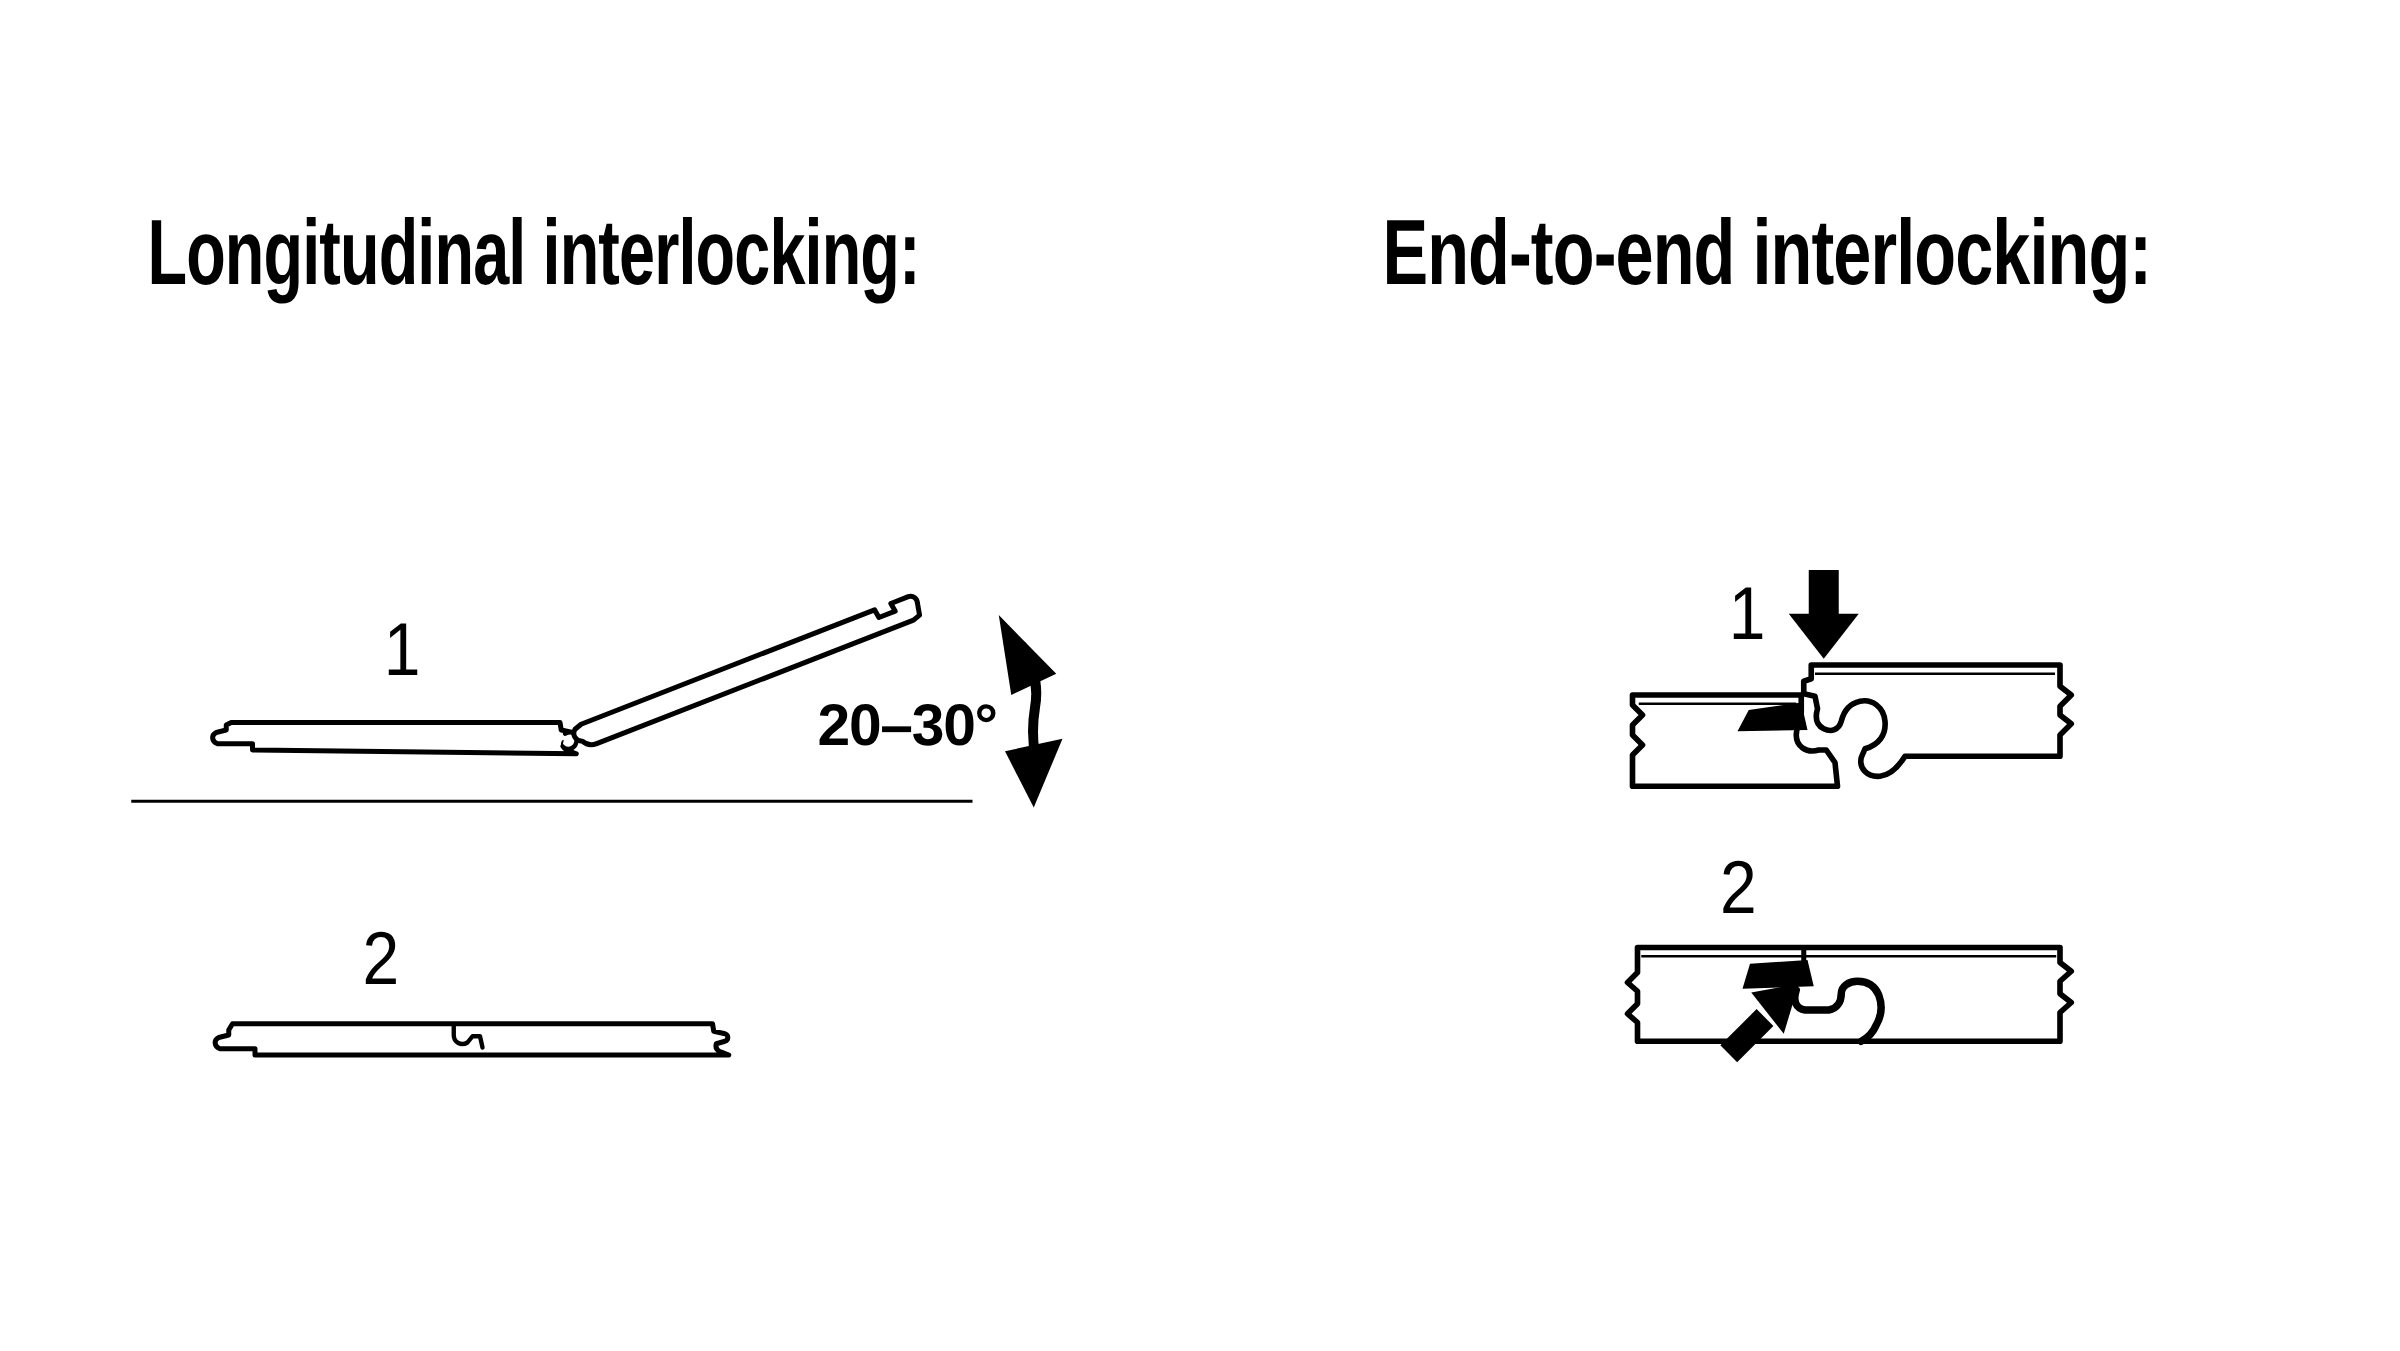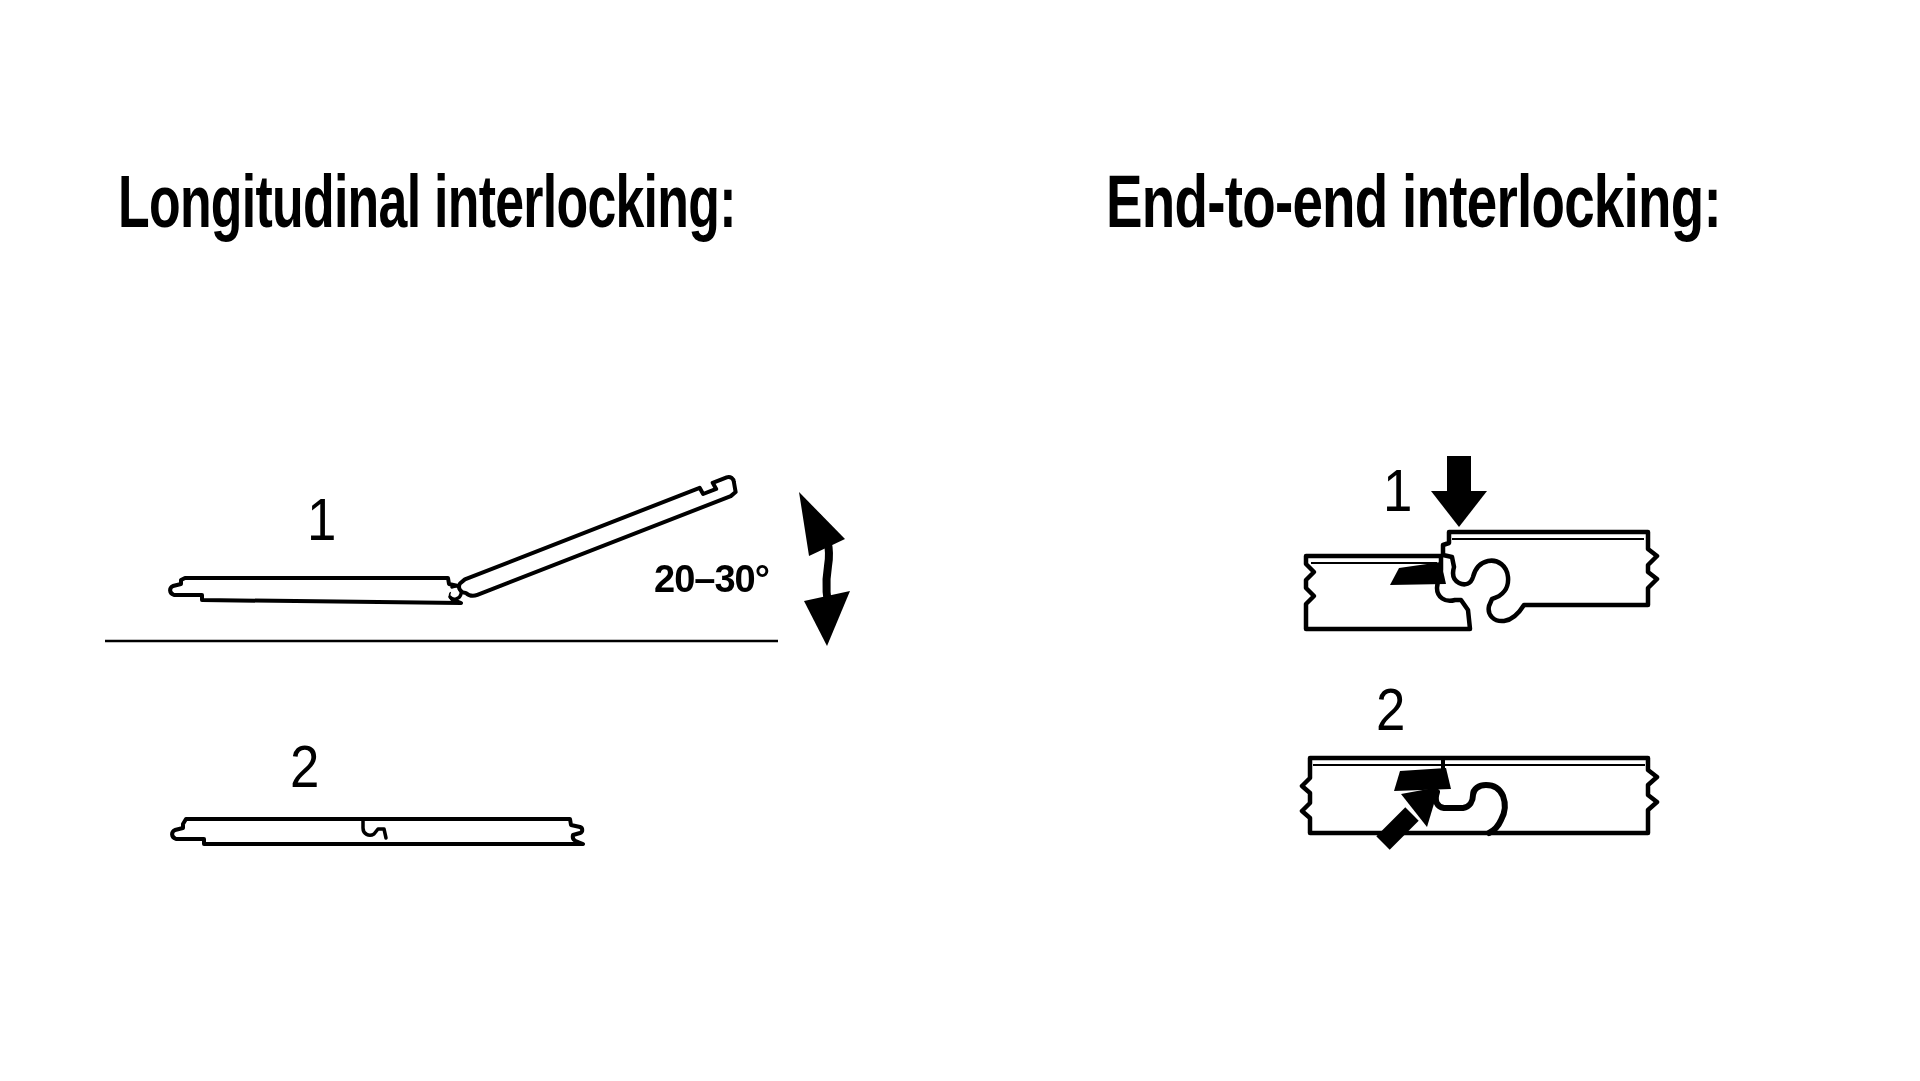--- a/index.html
+++ b/index.html
@@ -21,21 +21,21 @@
   .squish-r{display:inline-block;transform:scaleX(0.74);transform-origin:0 50%;}
   .stepnum{
     font-weight:400;
     font-size:60px;
     line-height:60px;
     white-space:nowrap;
   }
   .stepnum .squish-n{display:inline-block;transform:scaleX(0.88);transform-origin:50% 50%;}
   .angle-label{
     font-weight:700;
-    font-size:38px;
+    font-size:47px;
     line-height:47px;
     white-space:nowrap;
     letter-spacing:-1px;
   }
   svg{position:absolute;left:0;top:0;}
 </style>
 </head>
 <body>
 
 <div class="abs title" style="left:118px;top:165px;">

